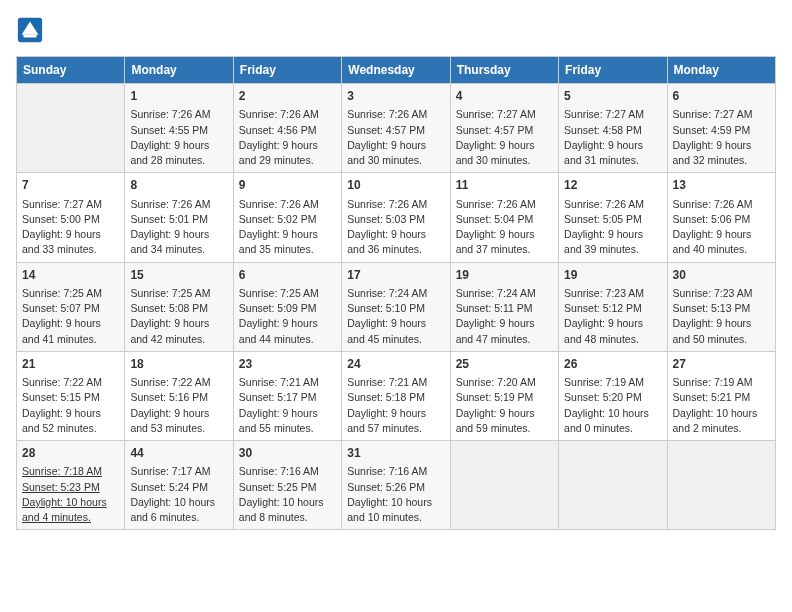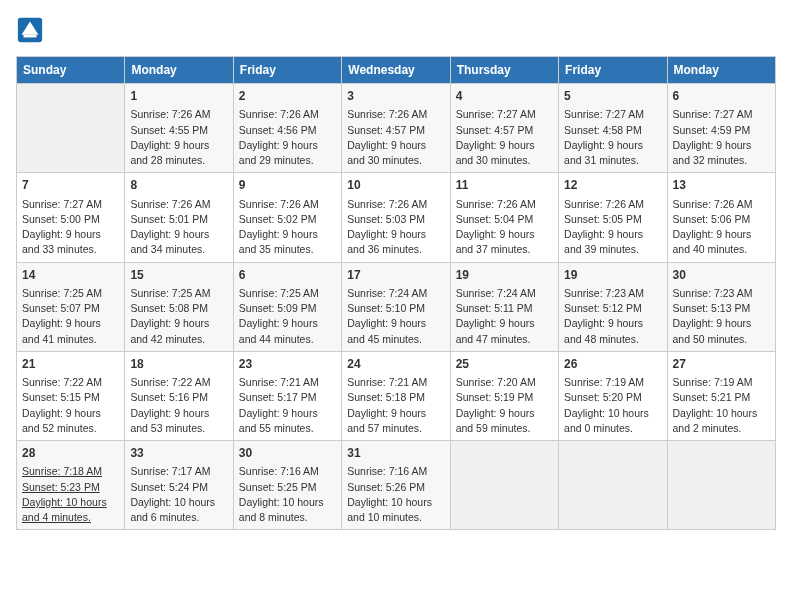--- a/index.html
+++ b/index.html
@@ -316,21 +316,21 @@
       </tr>
       <tr>
         <td>
           <span class="day-num">28</span>
           <div style="white-space: pre-line; text-decoration: underline;">Sunrise: 7:18 AM
 Sunset: 5:23 PM
 Daylight: 10 hours
 and 4 minutes.</div>
         </td>
         <td>
-          <span class="day-num">33</span>
+          <span class="day-num">44</span>
           <div style="white-space: pre-line;">Sunrise: 7:17 AM
 Sunset: 5:24 PM
 Daylight: 10 hours
 and 6 minutes.</div>
         </td>
         <td>
           <span class="day-num">30</span>
           <div style="white-space: pre-line;">Sunrise: 7:16 AM
 Sunset: 5:25 PM
 Daylight: 10 hours

